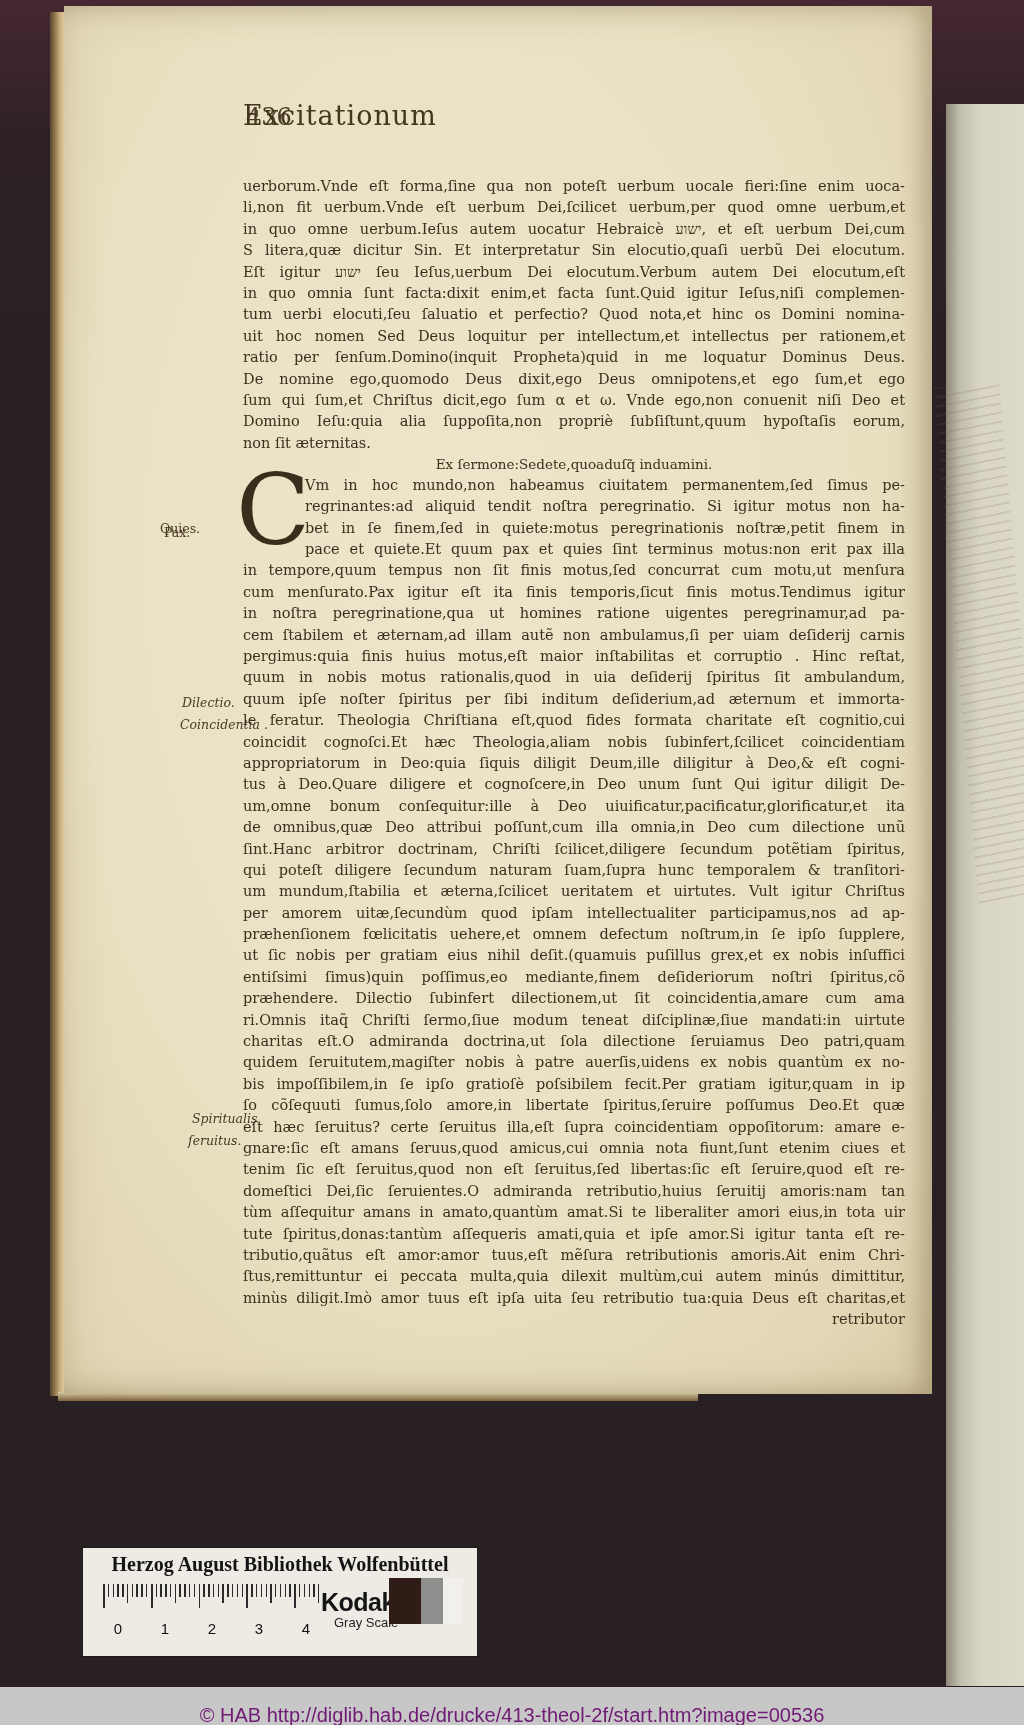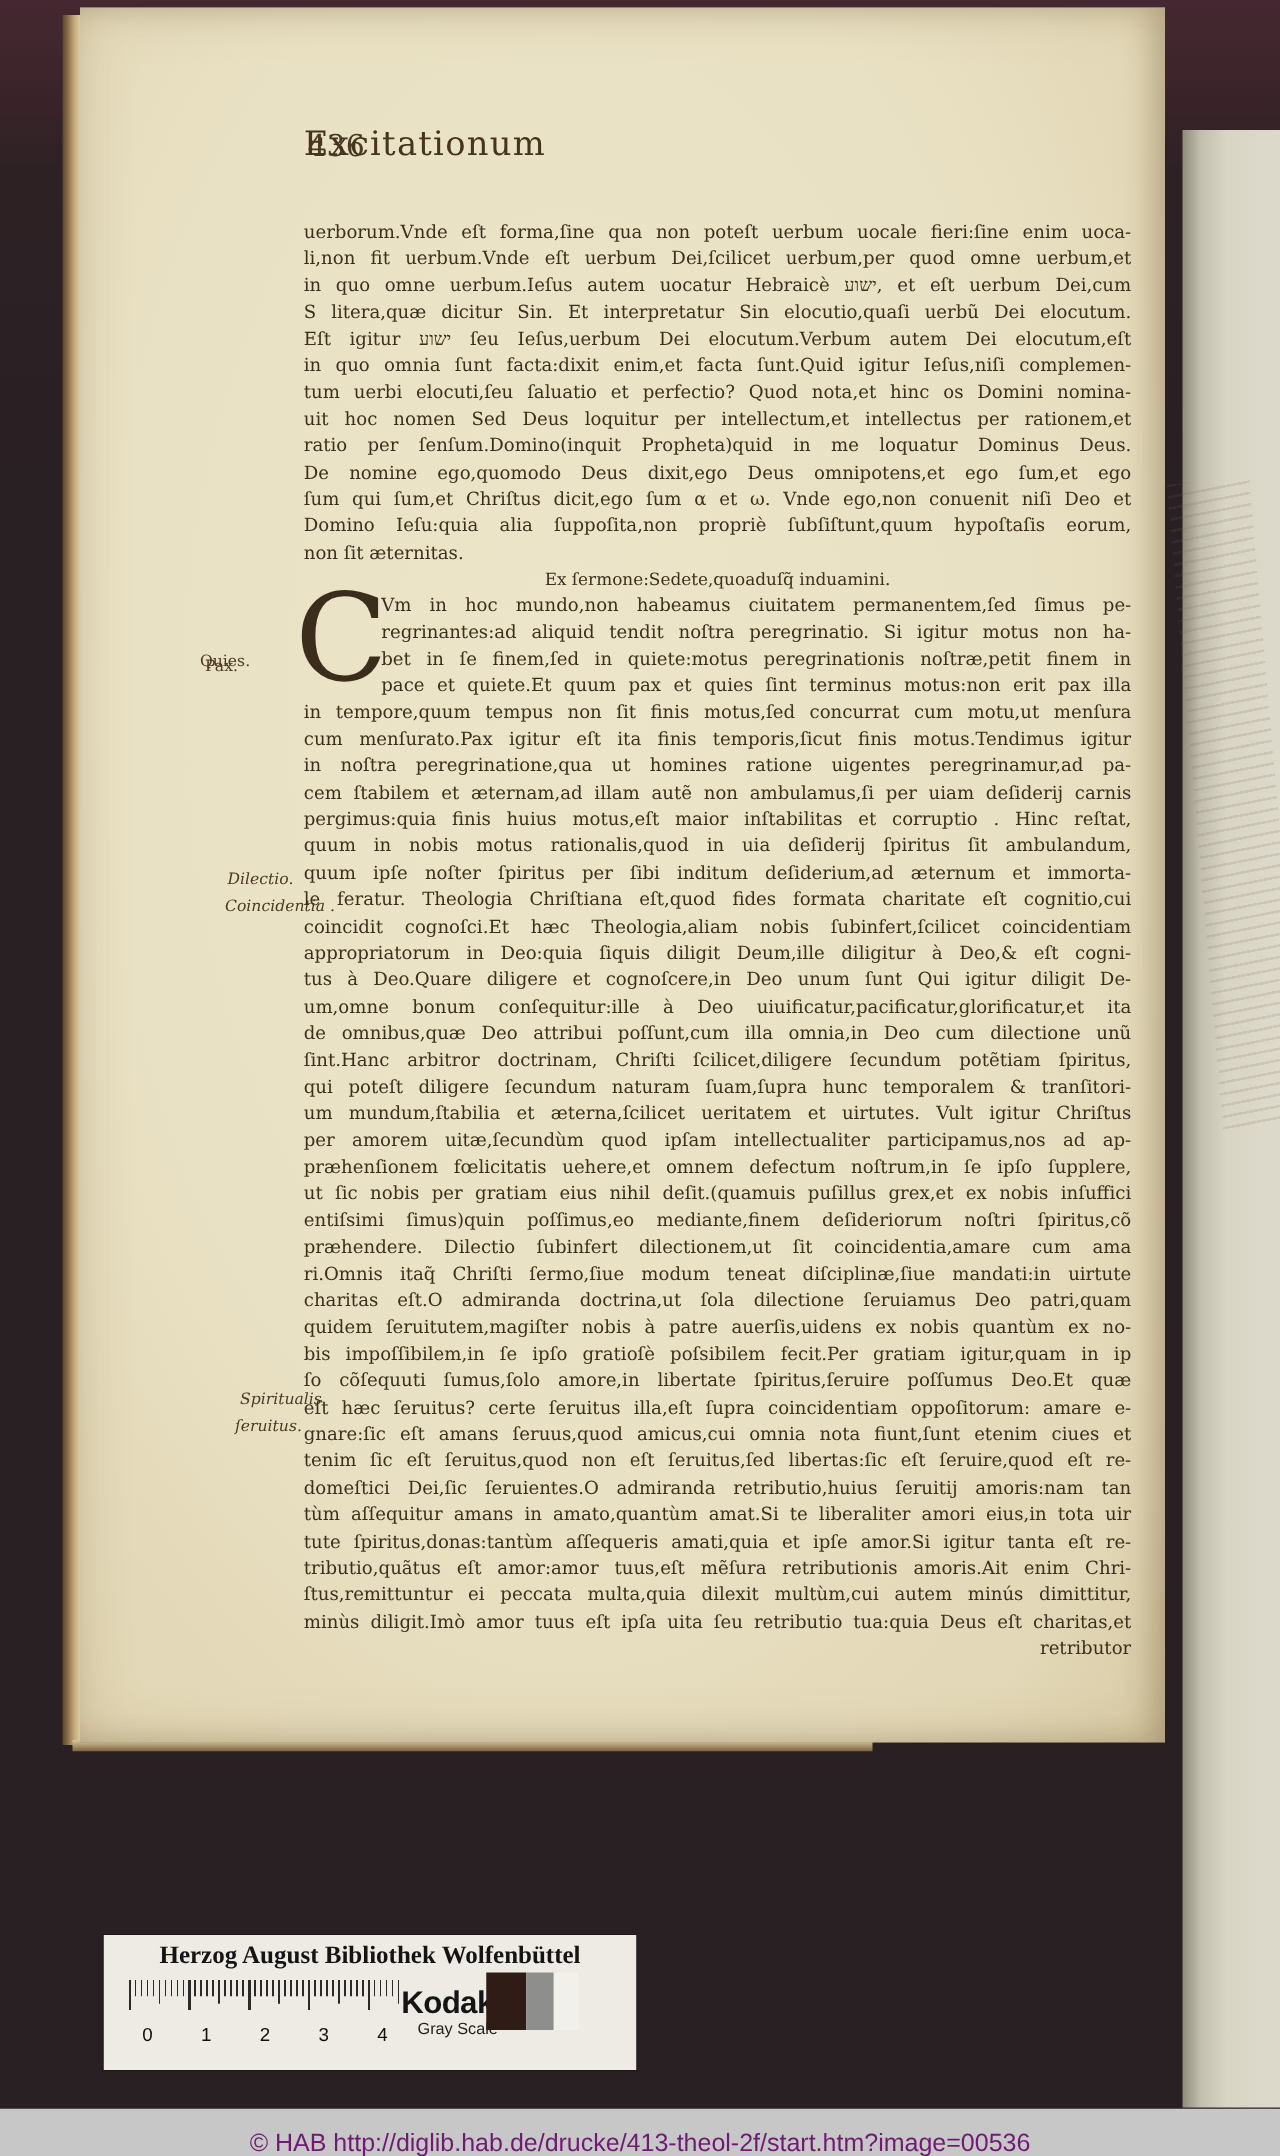--- a/index.html
+++ b/index.html
@@ -36,21 +36,21 @@
   .dropcap{position:absolute;left:172px;top:462px;font-size:97px;line-height:86px;color:#3b2d1b;}
   .margin-note{position:absolute;font-size:12.5px;color:#4a3926;line-height:14px;}
   .mn-italic{font-style:italic;}
   .mn-0{left:100px;top:520px;}
   .mn-1{left:96px;top:516px;}
   .mn-2{left:118px;top:690px;}
   .mn-3{left:116px;top:712px;}
   .mn-4{left:128px;top:1106px;}
   .mn-5{left:124px;top:1128px;}
   
-  .kodak-label{position:absolute;left:83px;top:1548px;width:426px;height:108px;background:#edebe4;
+  .kodak-label{position:absolute;left:83px;top:1548px;width:394px;height:108px;background:#edebe4;
     box-shadow:0 0 0 1px rgba(0,0,0,.25);}
   .kl-title{position:absolute;left:0;top:5px;width:100%;text-align:center;
     font:700 20px "Liberation Serif",serif;color:#141414;}
   .kl-ruler{position:absolute;left:20px;top:36px;width:215px;height:13px;
     background:repeating-linear-gradient(90deg,#2a2a2a 0 1.4px,transparent 1.4px 4.78px);}
   .kl-ruler::after{content:'';position:absolute;left:0;top:0;width:217px;height:24px;
     background:repeating-linear-gradient(90deg,#2a2a2a 0 1.8px,transparent 1.8px 47.8px),
                repeating-linear-gradient(90deg,#2a2a2a 0 1.4px,transparent 1.4px 23.9px);
     background-size:217px 24px,217px 19px;background-repeat:no-repeat;}
   .kl-nums{position:absolute;left:12px;top:72px;width:230px;height:20px;

